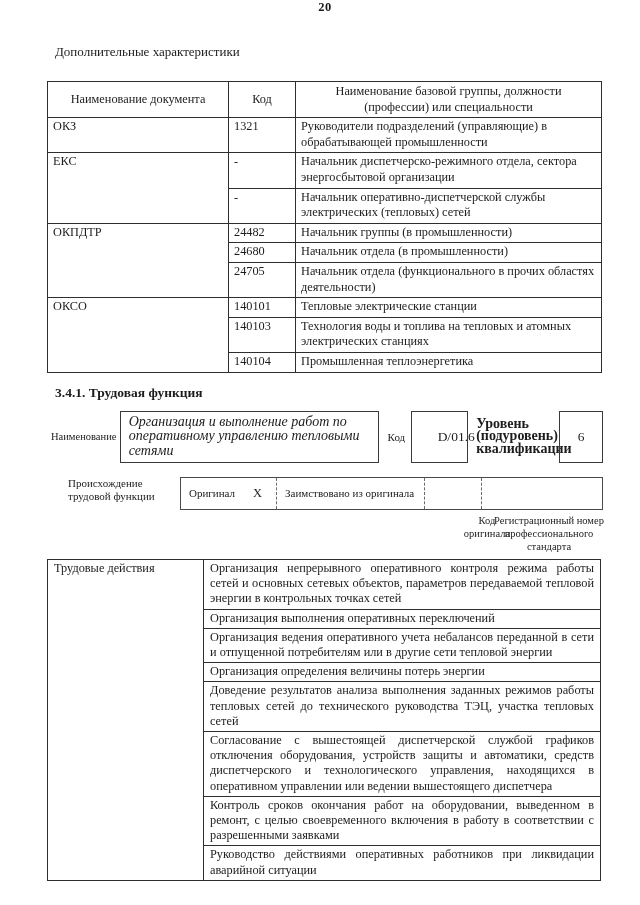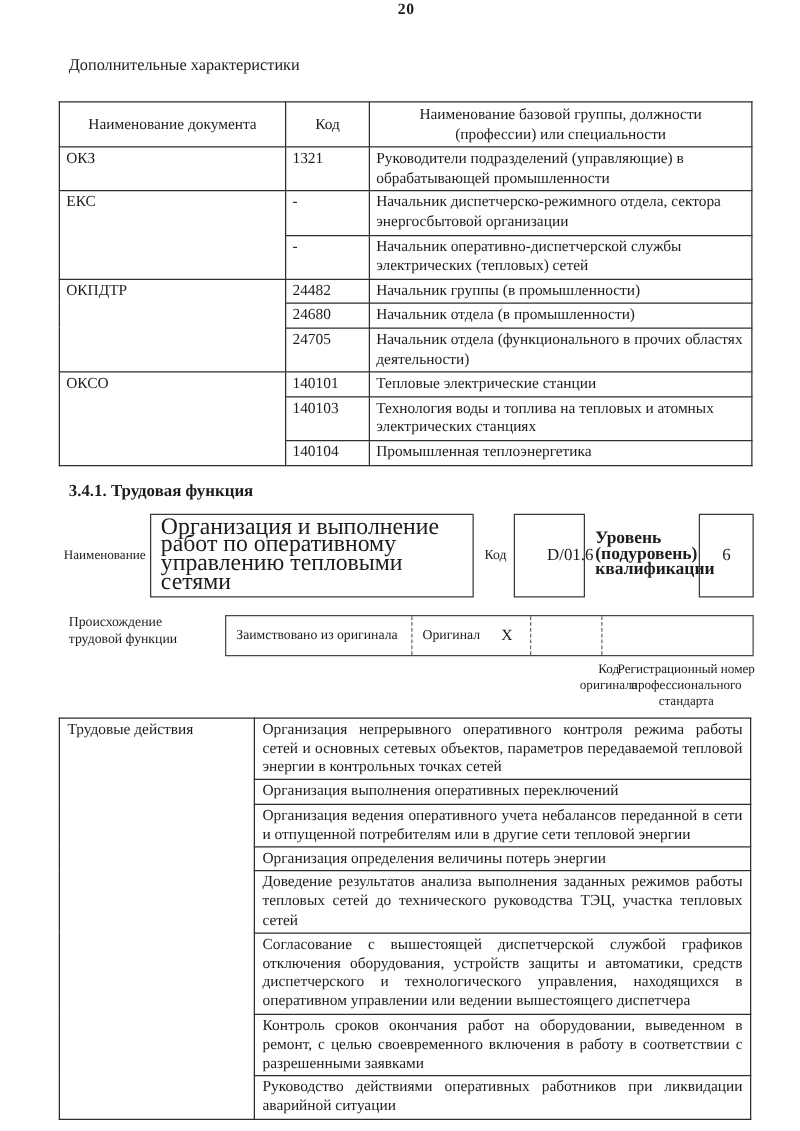--- a/index.html
+++ b/index.html
@@ -63,22 +63,23 @@
   .fn-label {
     margin-left: 4px;
     width: 69px;
     font-size: 10.5px;
     align-self: center;
   }
   .fn-name-box {
     width: 260px;
     border: 1.5px solid #3a3a3a;
     padding: 3px 8px;
-    font-size: 19px;
+    font-size: 14px;
     line-height: 14.8px;
+    font-style: italic;
   }
   .fn-code-label {
     margin-left: 9px;
     align-self: center;
     font-size: 11px;
   }
   .fn-code-box {
     margin-left: 6px;
     width: 57px;
     border: 1.5px solid #3a3a3a;
@@ -102,21 +103,21 @@
     font-size: 13.5px;
   }
 
   
   .origin-row {
     margin-top: 14px;
     display: flex;
     align-items: flex-start;
   }
   .origin-label {
-    margin-left: 8px;
+    margin-left: 21px;
     width: 126px;
     font-size: 11px;
     line-height: 13.5px;
   }
   .origin-box {
     margin-left: 7px;
     display: flex;
     border: 1px solid #4a4a4a;
     height: 33px;
   }
@@ -237,25 +238,25 @@
   <div class="fn-name-box">Организация и выполнение работ по оперативному управлению тепловыми сетями</div>
   <div class="fn-code-label">Код</div>
   <div class="fn-code-box">D/01.6</div>
   <div class="fn-level-label">Уровень (подуровень) квалификации</div>
   <div class="fn-level-box">6</div>
 </div>
 
 <div class="origin-row">
   <div class="origin-label">Происхождение трудовой функции</div>
   <div class="origin-box">
-    <div class="cell c-borrow">Заимствовано из оригинала</div>
     <div class="cell c-orig">
       <span>Оригинал</span>
       <span class="mark">X</span>
     </div>
+    <div class="cell c-borrow">Заимствовано из оригинала</div>
     <div class="cell c-empty1"></div>
     <div class="cell c-empty2"></div>
   </div>
 </div>
 
 <div class="origin-captions">
   <div class="cap cap-code">Код оригинала</div>
   <div class="cap cap-reg">Регистрационный номер профессионального стандарта</div>
 </div>
 

